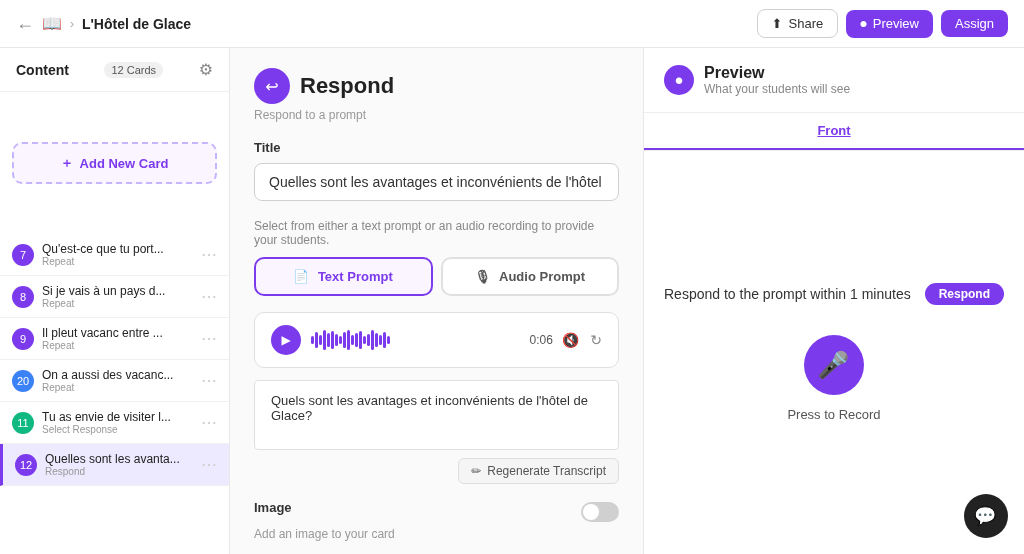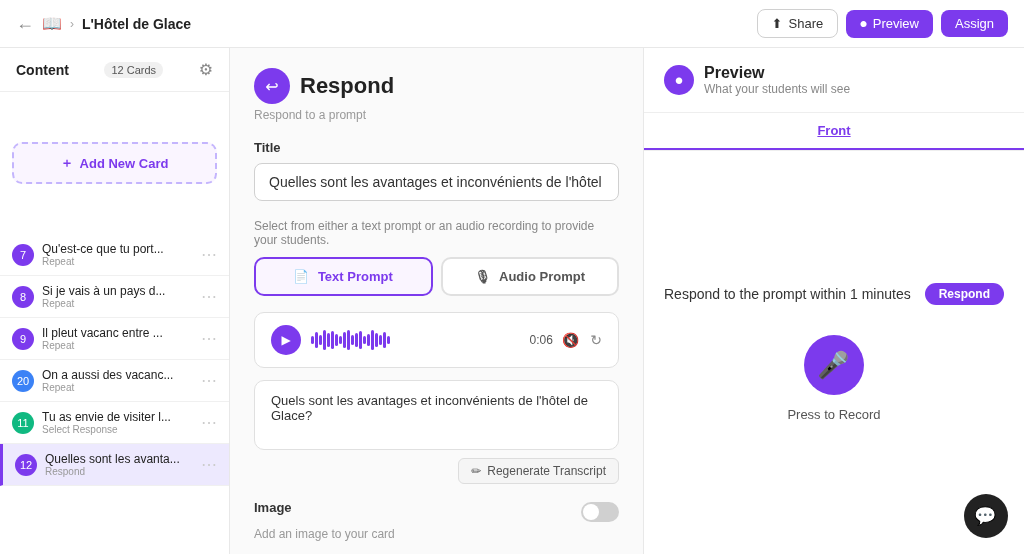--- a/index.html
+++ b/index.html
@@ -81,21 +81,21 @@
       width: 30px; height: 30px; background: #7c3aed; border-radius: 50%;
       display: flex; align-items: center; justify-content: center; color: #fff; cursor: pointer; font-size: 12px; flex-shrink: 0;
     }
     .waveform { flex: 1; height: 24px; display: flex; align-items: center; gap: 1px; }
     .wave-bar { width: 3px; border-radius: 2px; background: #7c3aed; }
     .time-label { font-size: 12px; color: #555; }
     .mute-btn { color: #888; cursor: pointer; font-size: 14px; }
     .refresh-btn { color: #888; cursor: pointer; font-size: 14px; }
 
     .transcript-box {
-      background: #fff; border: 1px solid #e0e0e0; border-radius: 10px; padding: 12px 16px;
+      background: #fff; border: 1px solid #e0e0e0; border-radius: 4px; padding: 12px 16px;
       font-size: 13px; color: #333; min-height: 70px; margin-bottom: 8px;
     }
     .regen-btn {
       display: flex; align-items: center; gap: 6px; color: #555; font-size: 12px;
       background: #f5f5f5; border: 1px solid #ddd; border-radius: 6px; padding: 5px 12px;
       cursor: pointer; float: right; margin-bottom: 16px;
     }
 
     .image-section { margin-bottom: 16px; clear: both; }
     .image-row { display: flex; align-items: center; justify-content: space-between; }

